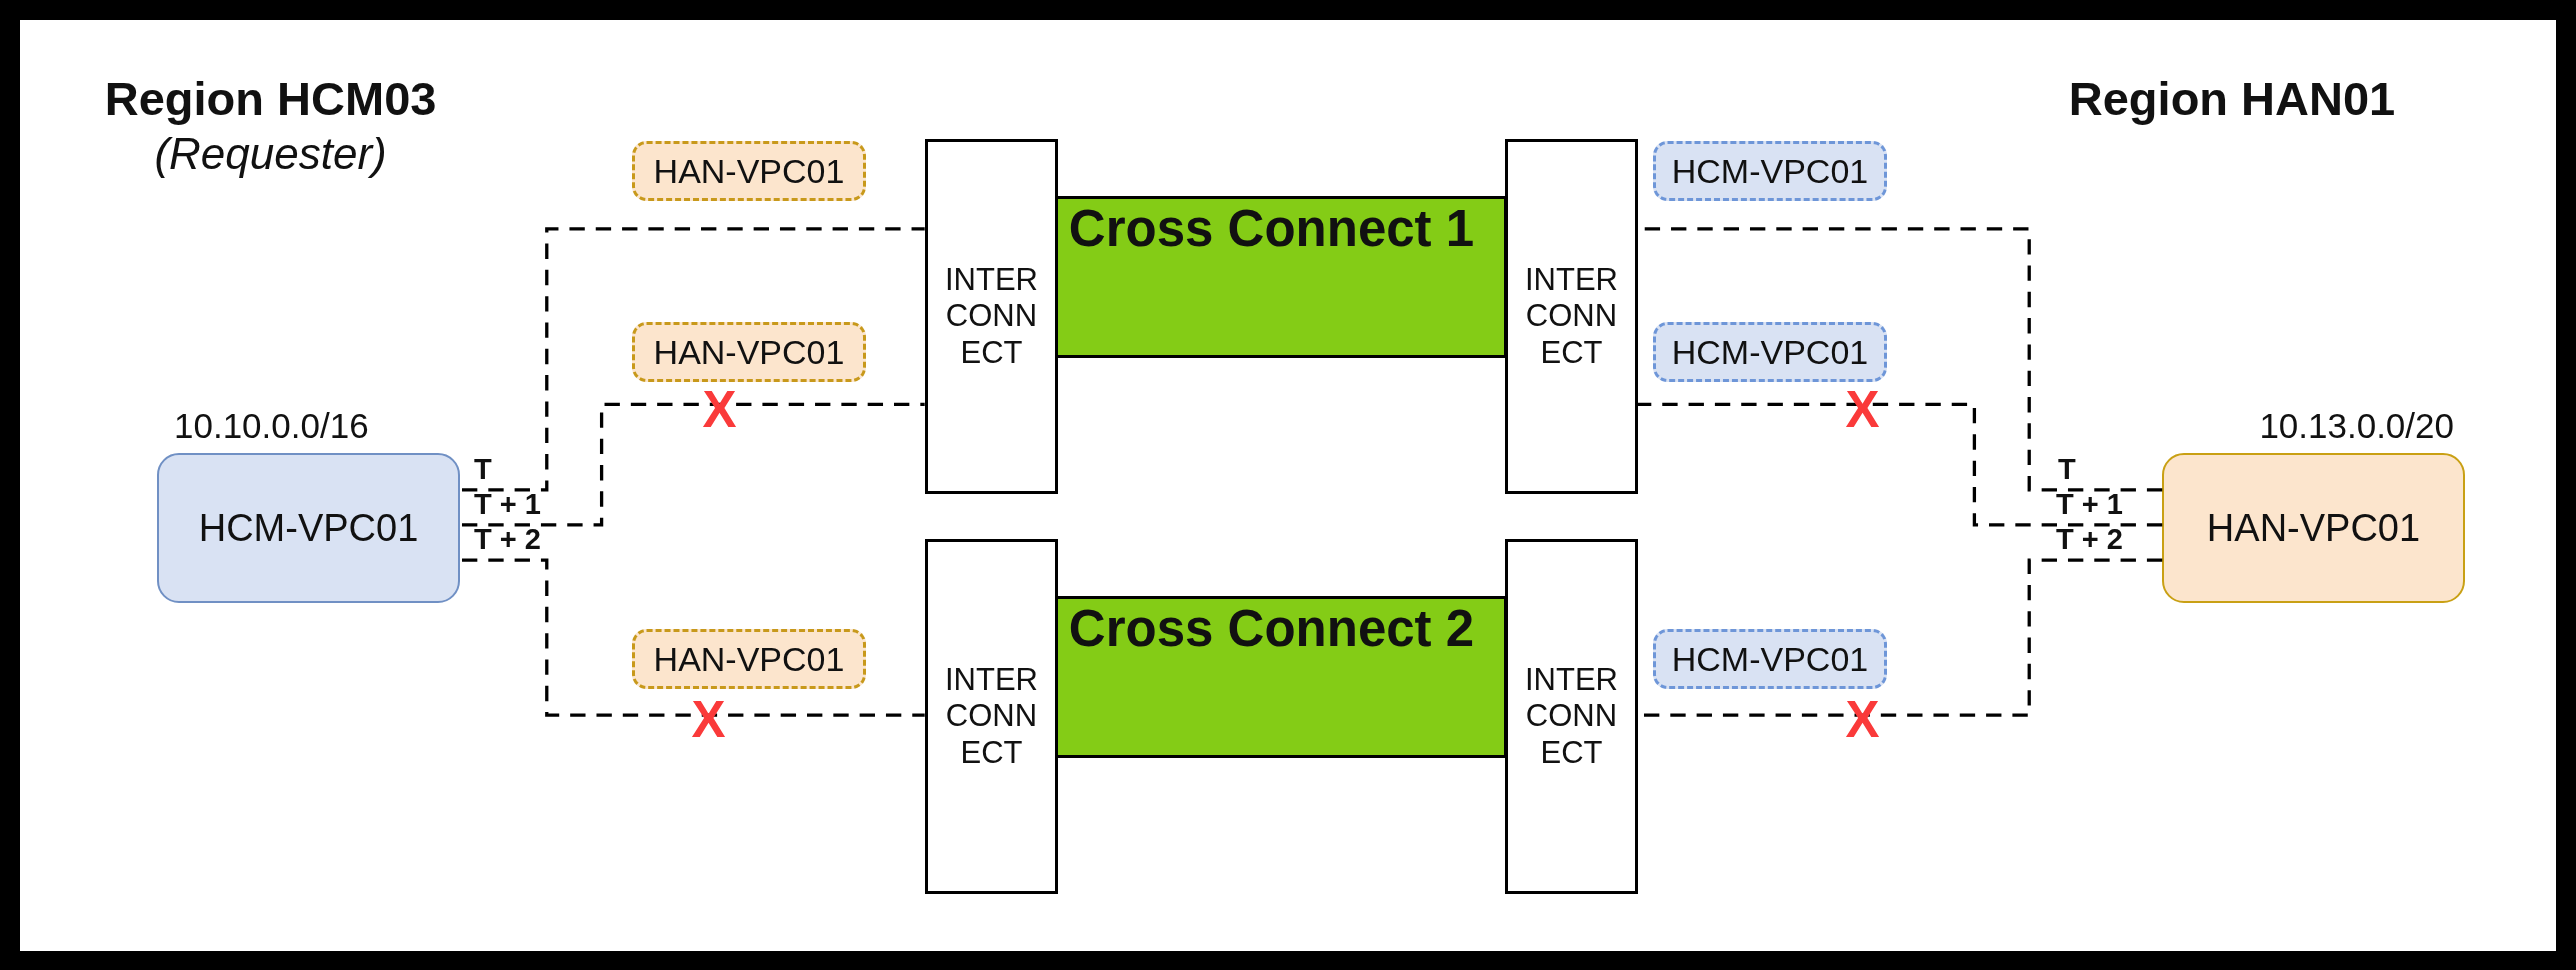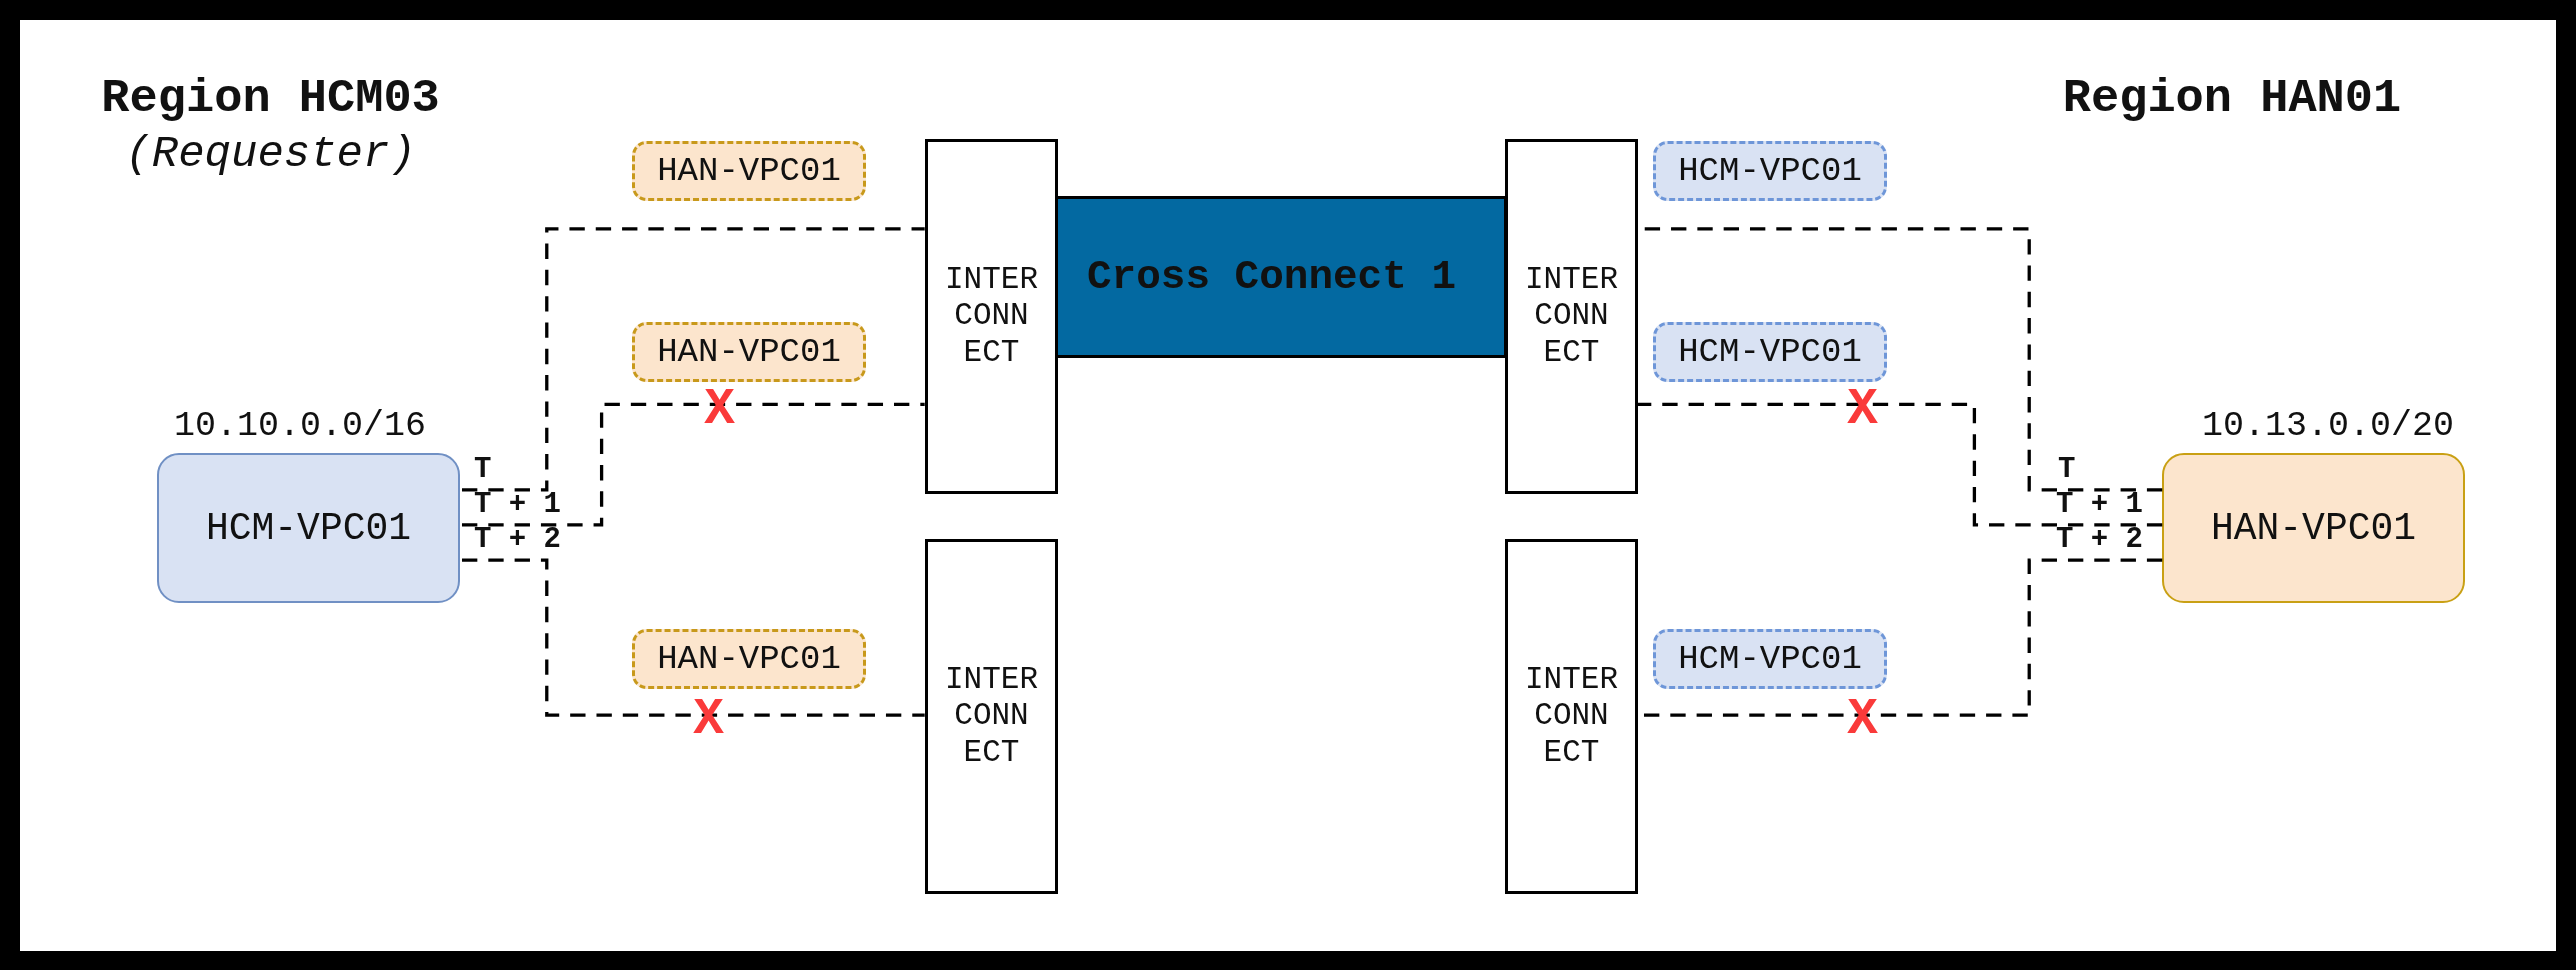--- a/index.html
+++ b/index.html
@@ -1,35 +1,35 @@
 <!DOCTYPE html>
 <html style="font-size:11.7px"><head>
 <meta charset="utf-8">
 <style>
   html,body{margin:0;padding:0;background:#000;}
   .canvas{position:relative;width:2576px;height:971px;background:#000;
-          font-family:Liberation Mono, monospace;overflow:hidden;}
+          font-family:Liberation Sans, sans-serif;overflow:hidden;}
   .paper{position:absolute;inset:0;background:#fff;border:20.5px solid #000;box-sizing:border-box;}
   .abs{position:absolute;box-sizing:border-box;}
 
   .region-title{width:512px;text-align:center;font-size:47px;font-weight:bold;color:#111;line-height:1.1;}
   .region-sub{width:512px;text-align:center;font-size:44px;font-style:italic;color:#111;line-height:1.1;}
 
   .vpc-box{width:303px;height:150px;border-radius:22px;display:flex;align-items:center;justify-content:center;
            font-size:38px;color:#111;}
   .vpc-blue{background:#D9E2F3;border:2.9px solid #7090C4;}
   .vpc-orange{background:#FCE5CD;border:2.9px solid #C9A014;}
   .cidr{font-size:35px;color:#111;white-space:nowrap;}
 
   .ic-box{width:133px;height:355px;background:#fff;border:3.7px solid #000;
           display:flex;align-items:center;justify-content:center;text-align:center;
           font-size:31px;line-height:1.18;color:#111;white-space:pre-line;z-index:3;}
-  .cc-box{width:471px;height:162px;background:#0369a1;border:3.7px solid #000;
-          display:flex;align-items:center;justify-content:center;
-          font-size:41px;font-weight:bold;color:#111;z-index:2;}
+  .cc-box{width:471px;height:162px;background:#84cc16;border:3.7px solid #000;
+          display:flex;justify-content:center;
+          font-size:51px;font-weight:bold;color:#111;z-index:2;}
 
   .badge{width:234px;height:60px;border-radius:14.6px;display:flex;align-items:center;justify-content:center;
          font-size:34px;color:#111;z-index:4;}
   .badge-orange{background:#FCE5CD;border:3.7px dashed #C8991B;}
   .badge-blue{background:#D9E2F3;border:3.7px dashed #6E96D8;}
 
   .tlabel{font-size:29px;font-weight:bold;color:#111;white-space:nowrap;height:34px;z-index:5;}
   .xmark{width:61px;height:61px;display:flex;align-items:center;justify-content:center;
          font-size:51px;font-weight:bold;color:#FA3A3A;z-index:6;}
   svg.wires{position:absolute;left:0;top:0;z-index:1;}
@@ -68,20 +68,23 @@
   <div class="abs cc-box" style="left:1036px;top:196px;">
     <span>Cross Connect 1</span>
   </div>
   <div class="abs ic-box" style="left:925px;top:139px;">INTER
 CONN
 ECT</div>
   <div class="abs ic-box" style="left:1505px;top:139px;">INTER
 CONN
 ECT</div>
 
+  <div class="abs cc-box" style="left:1036px;top:596px;">
+    <span>Cross Connect 2</span>
+  </div>
   <div class="abs ic-box" style="left:925px;top:539px;">INTER
 CONN
 ECT</div>
   <div class="abs ic-box" style="left:1505px;top:539px;">INTER
 CONN
 ECT</div>
 
   <div class="abs badge badge-orange" style="left:632px;top:141px;">
     <span>HAN-VPC01</span>
   </div>

